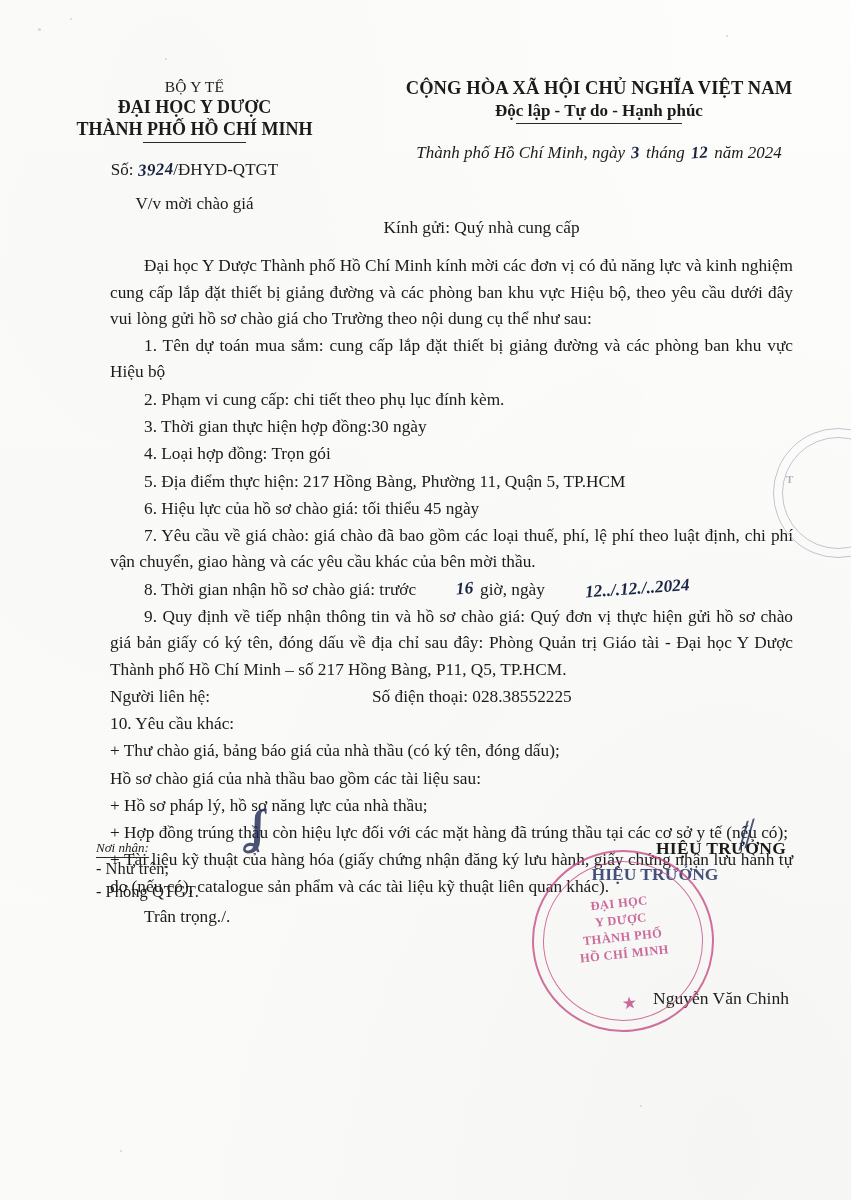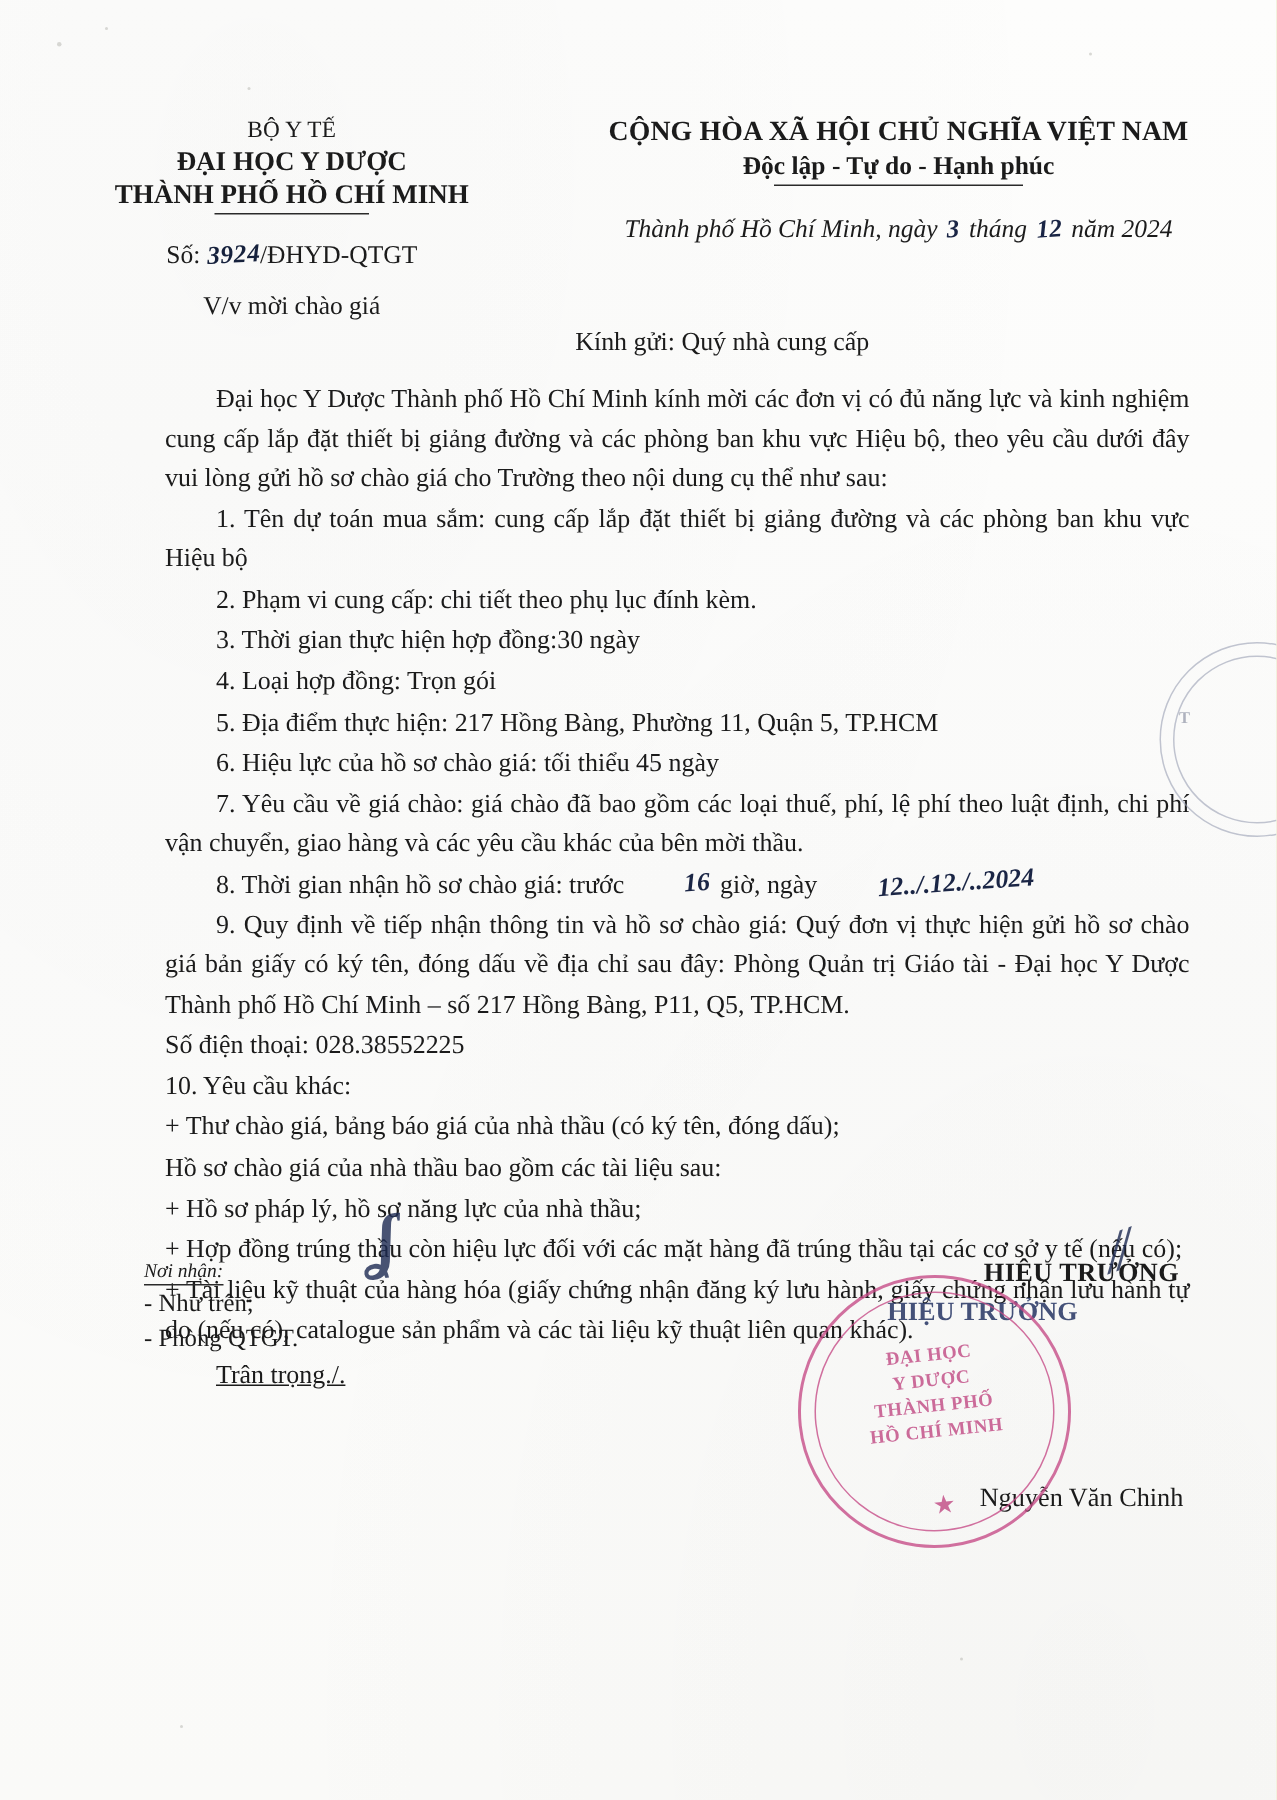--- a/index.html
+++ b/index.html
@@ -361,31 +361,32 @@
       <p class="p">
         <span>8. Thời gian nhận hồ sơ chào giá: trước</span>
         <span class="hand">16</span>
         <span>giờ, ngày</span>
         <span class="hand">12../.12./..2024</span>
       </p>
 
       <p class="p">9. Quy định về tiếp nhận thông tin và hồ sơ chào giá: Quý đơn vị thực hiện gửi hồ sơ chào giá bản giấy có ký tên, đóng dấu về địa chỉ sau đây: Phòng Quản trị Giáo tài - Đại học Y Dược Thành phố Hồ Chí Minh – số 217 Hồng Bàng, P11, Q5, TP.HCM.</p>
 
       <p class="p-noindent" style="display:flex;">
+        <span style="width:262px;">Người liên hệ:</span>
         <span>Số điện thoại: 028.38552225</span>
       </p>
 
       <p class="p-noindent">10. Yêu cầu khác:</p>
       <p class="p-noindent">+ Thư chào giá, bảng báo giá của nhà thầu (có ký tên, đóng dấu);</p>
       <p class="p-noindent">Hồ sơ chào giá của nhà thầu bao gồm các tài liệu sau:</p>
       <p class="p-noindent">+ Hồ sơ pháp lý, hồ sơ năng lực của nhà thầu;</p>
       <p class="p-noindent">+ Hợp đồng trúng thầu còn hiệu lực đối với các mặt hàng đã trúng thầu tại các cơ sở y tế (nếu có);</p>
       <p class="p-noindent">+ Tài liệu kỹ thuật của hàng hóa (giấy chứng nhận đăng ký lưu hành, giấy chứng nhận lưu hành tự do (nếu có), catalogue sản phẩm và các tài liệu kỹ thuật liên quan khác).</p>
 
-      <p class="p" style="margin-top:4px;text-decoration:underline;">Trân trọng./.</p>
+      <p class="p" style="margin-top:4px;">Trân trọng./.</p>
     </div>
 
     <div class="footer">
       <div class="noinhan">Nơi nhận:</div>
       <div class="recv-item">- Như trên;</div>
       <div class="recv-item">- Phòng QTGT.</div>
 
       <div class="sign-block">
         <div class="sign-title">HIỆU TRƯỞNG</div>
       </div>

